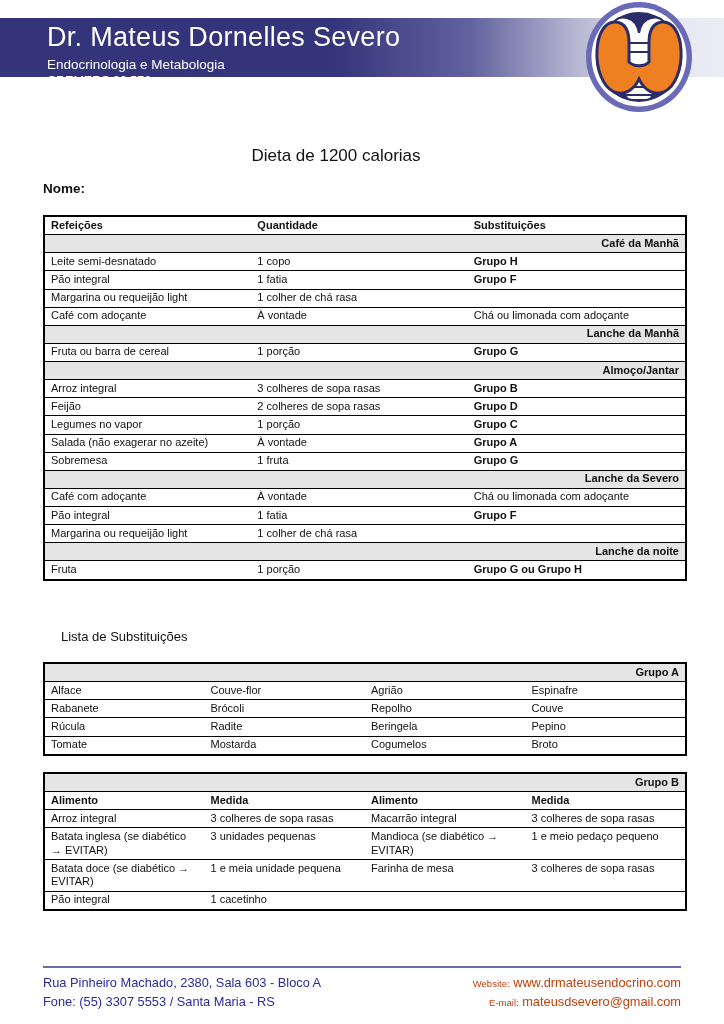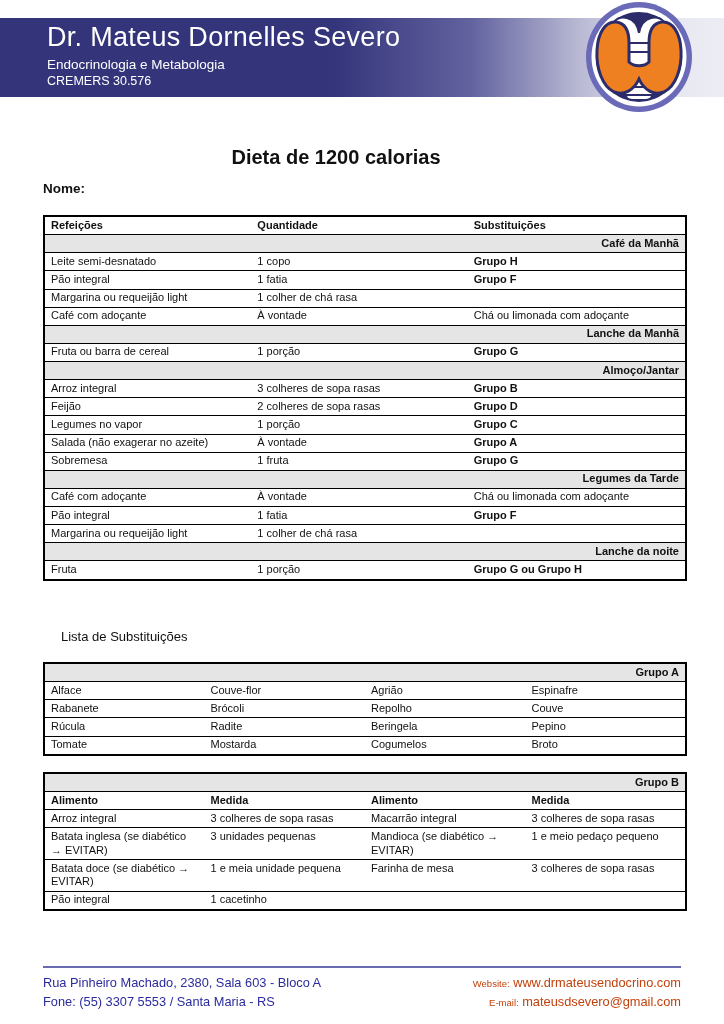--- a/index.html
+++ b/index.html
@@ -4,33 +4,33 @@
 <style>
   html,body { margin:0; padding:0; background:#888; }
   .page {
     position:relative; width:724px; height:1024px; margin:0 auto;
     background:#ffffff; overflow:hidden;
     font-family:"Liberation Sans", sans-serif; color:#111;
   }
 
   
   .band {
-    position:absolute; left:0; top:18px; width:724px; height:79px;
+    position:absolute; left:0; top:18px; width:724px; height:59px;
     background:linear-gradient(90deg,#34347b 0%,#34347b 46%,#62629f 65%,#b9b9d4 80%,#e7e7f1 92%,#ececf4 100%);
   }
   .band-text { position:absolute; left:47px; top:4px; color:#ffffff; }
   .doctor-name { font-size:27px; font-weight:400; letter-spacing:.3px; line-height:1.15; }
   .specialty   { font-size:13.5px; margin-top:4px; }
   .registry    { font-size:12.5px; margin-top:2px; }
   .logo { position:absolute; left:584px; top:1px; width:110px; height:112px; }
 
   
   .doc-title {
     position:absolute; top:146px; left:0; width:672px;
-    text-align:center; font-weight:bold; font-size:20px;
+    text-align:center; font-weight:normal; font-size:17px;
   }
   .name-label { position:absolute; top:181px; left:43px; font-weight:bold; font-size:13.5px; }
 
   table.sheet {
     border-collapse:collapse; width:644px; table-layout:fixed;
     font-size:11px; border:2px solid #000;
   }
   table.sheet td {
     border-top:1px solid #000; padding:1.5px 6px 2px 6px;
     vertical-align:top; line-height:1.24; overflow:hidden;
@@ -166,21 +166,21 @@
           <td>Salada (não exagerar no azeite)</td>
           <td>À vontade</td>
           <td class="bold">Grupo A</td>
         </tr>
         <tr>
           <td>Sobremesa</td>
           <td>1 fruta</td>
           <td class="bold">Grupo G</td>
         </tr>
         <tr class="section-row">
-          <td class="section-cell" colspan="3">Legumes da Tarde</td>
+          <td class="section-cell" colspan="3">Lanche da Severo</td>
         </tr>
         <tr>
           <td>Café com adoçante</td>
           <td>À vontade</td>
           <td>Chá ou limonada com adoçante</td>
         </tr>
         <tr>
           <td>Pão integral</td>
           <td>1 fatia</td>
           <td class="bold">Grupo F</td>

